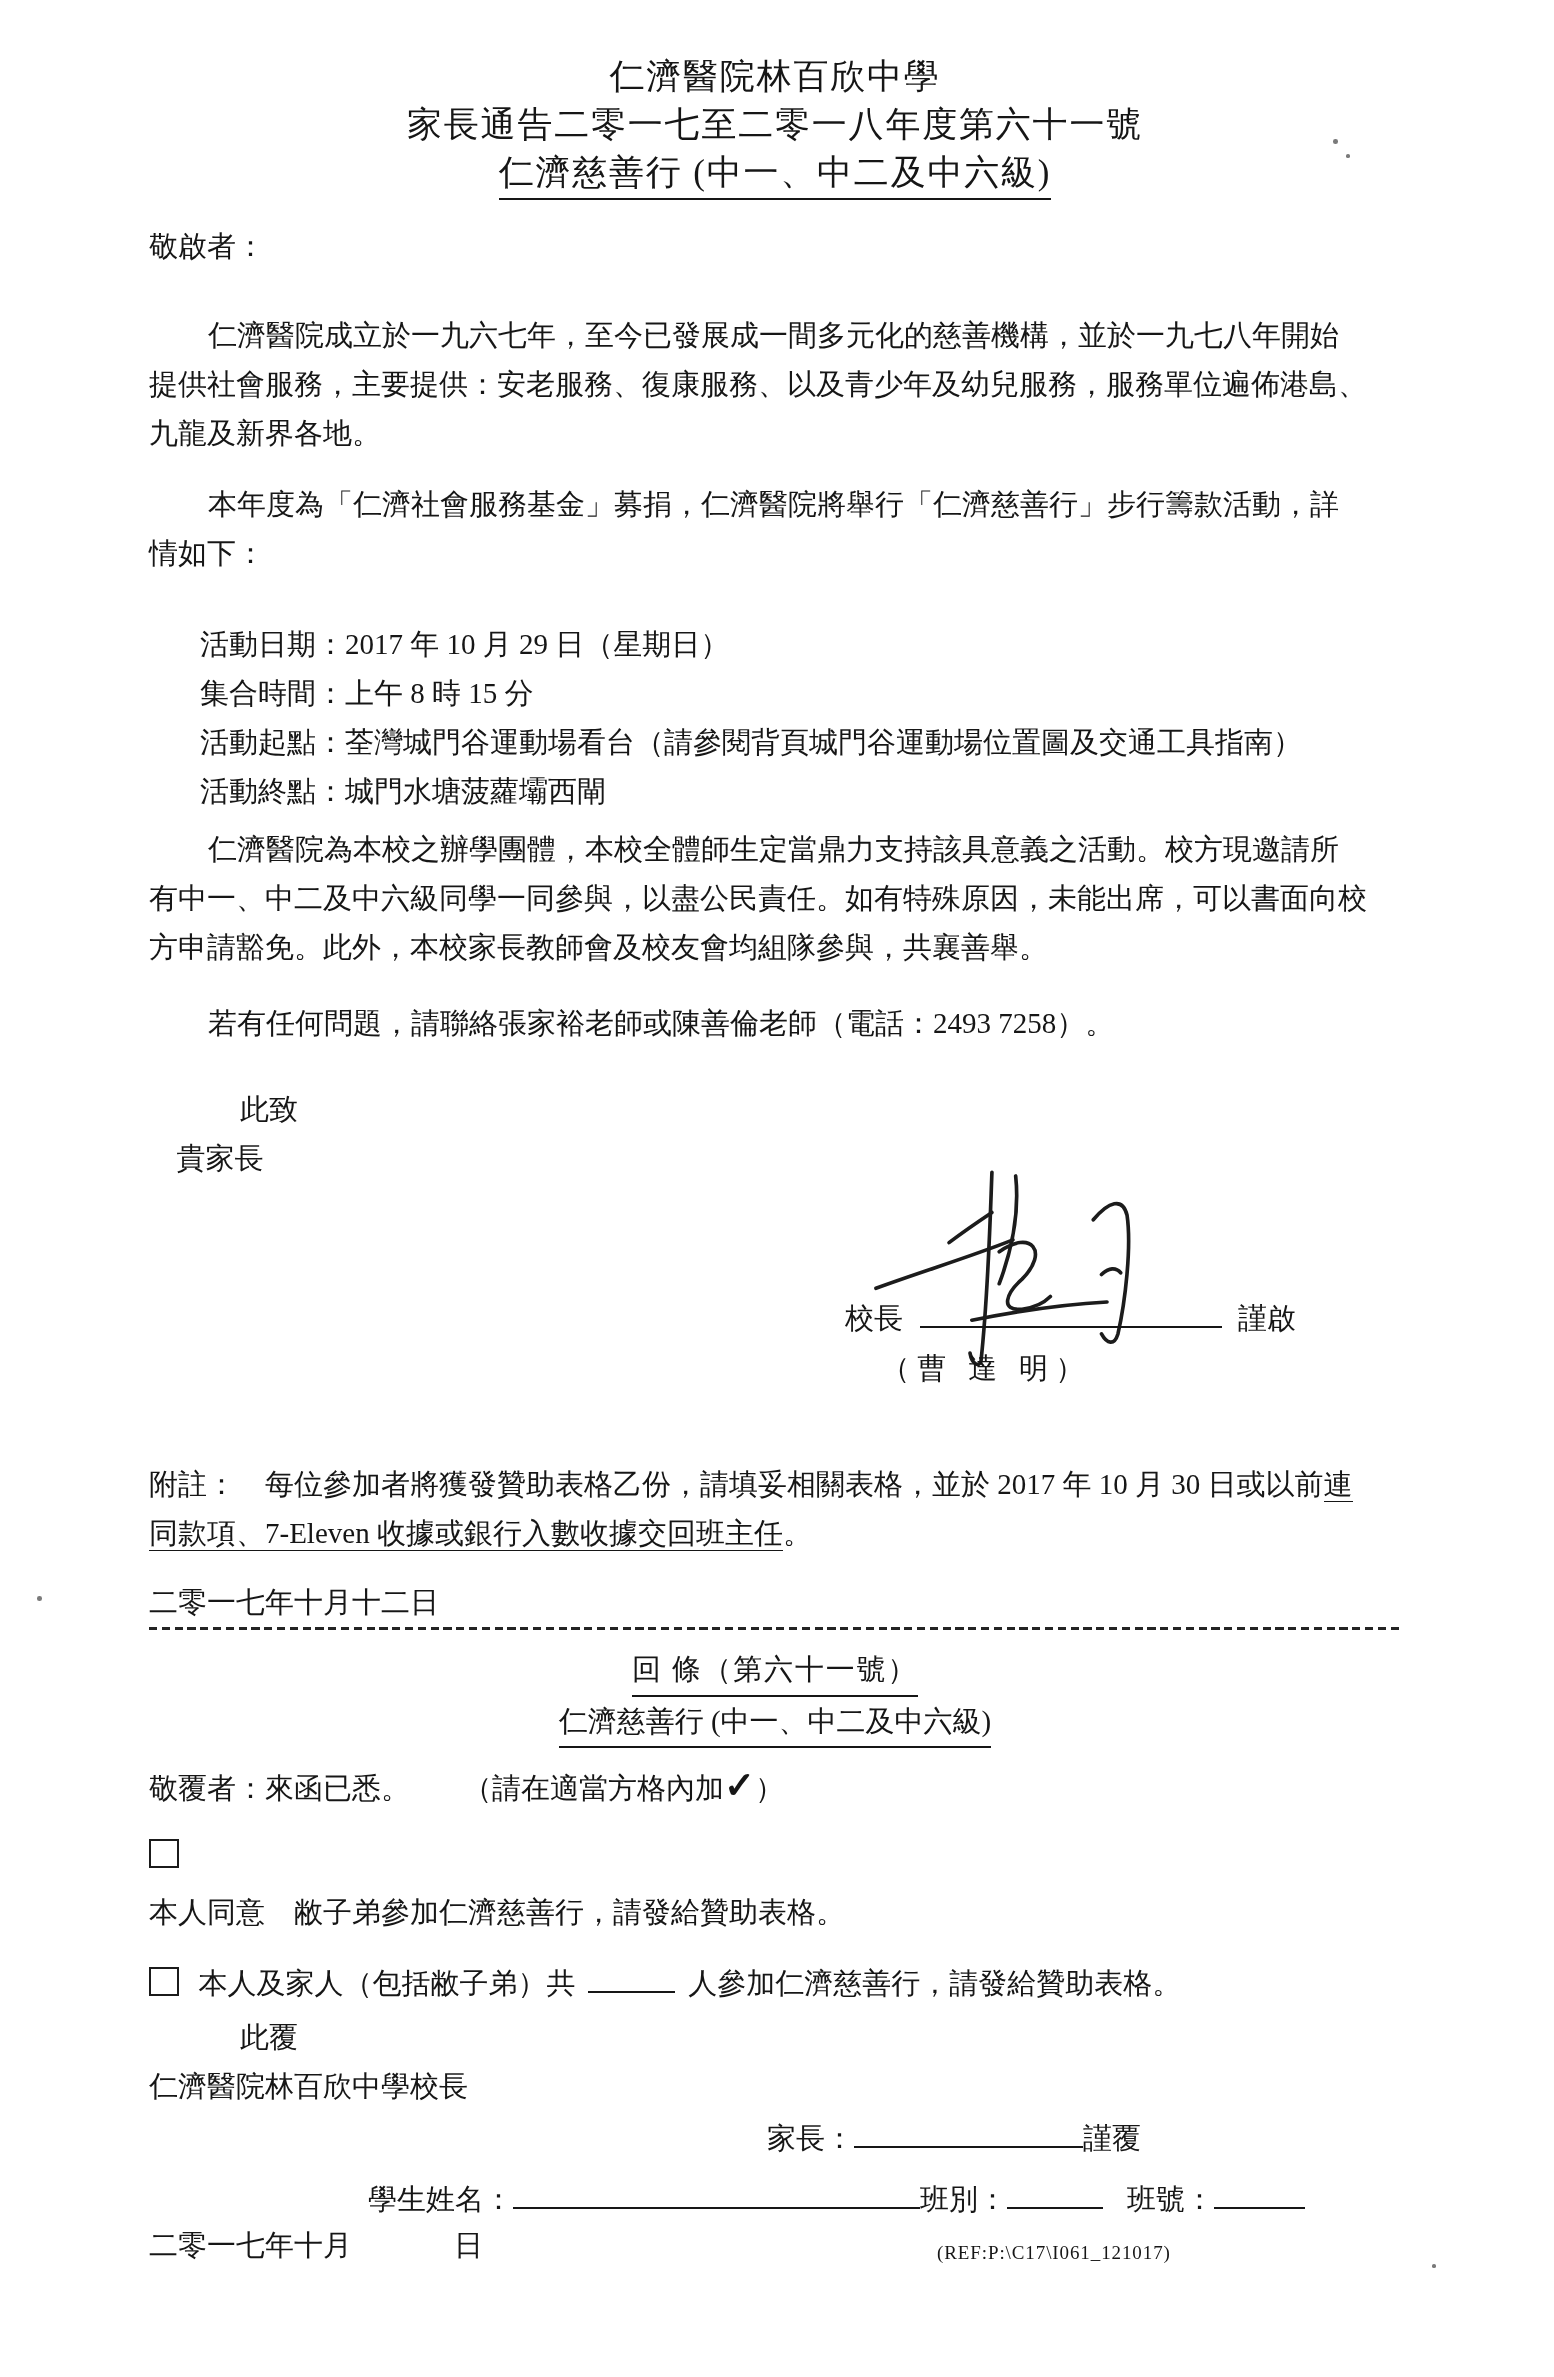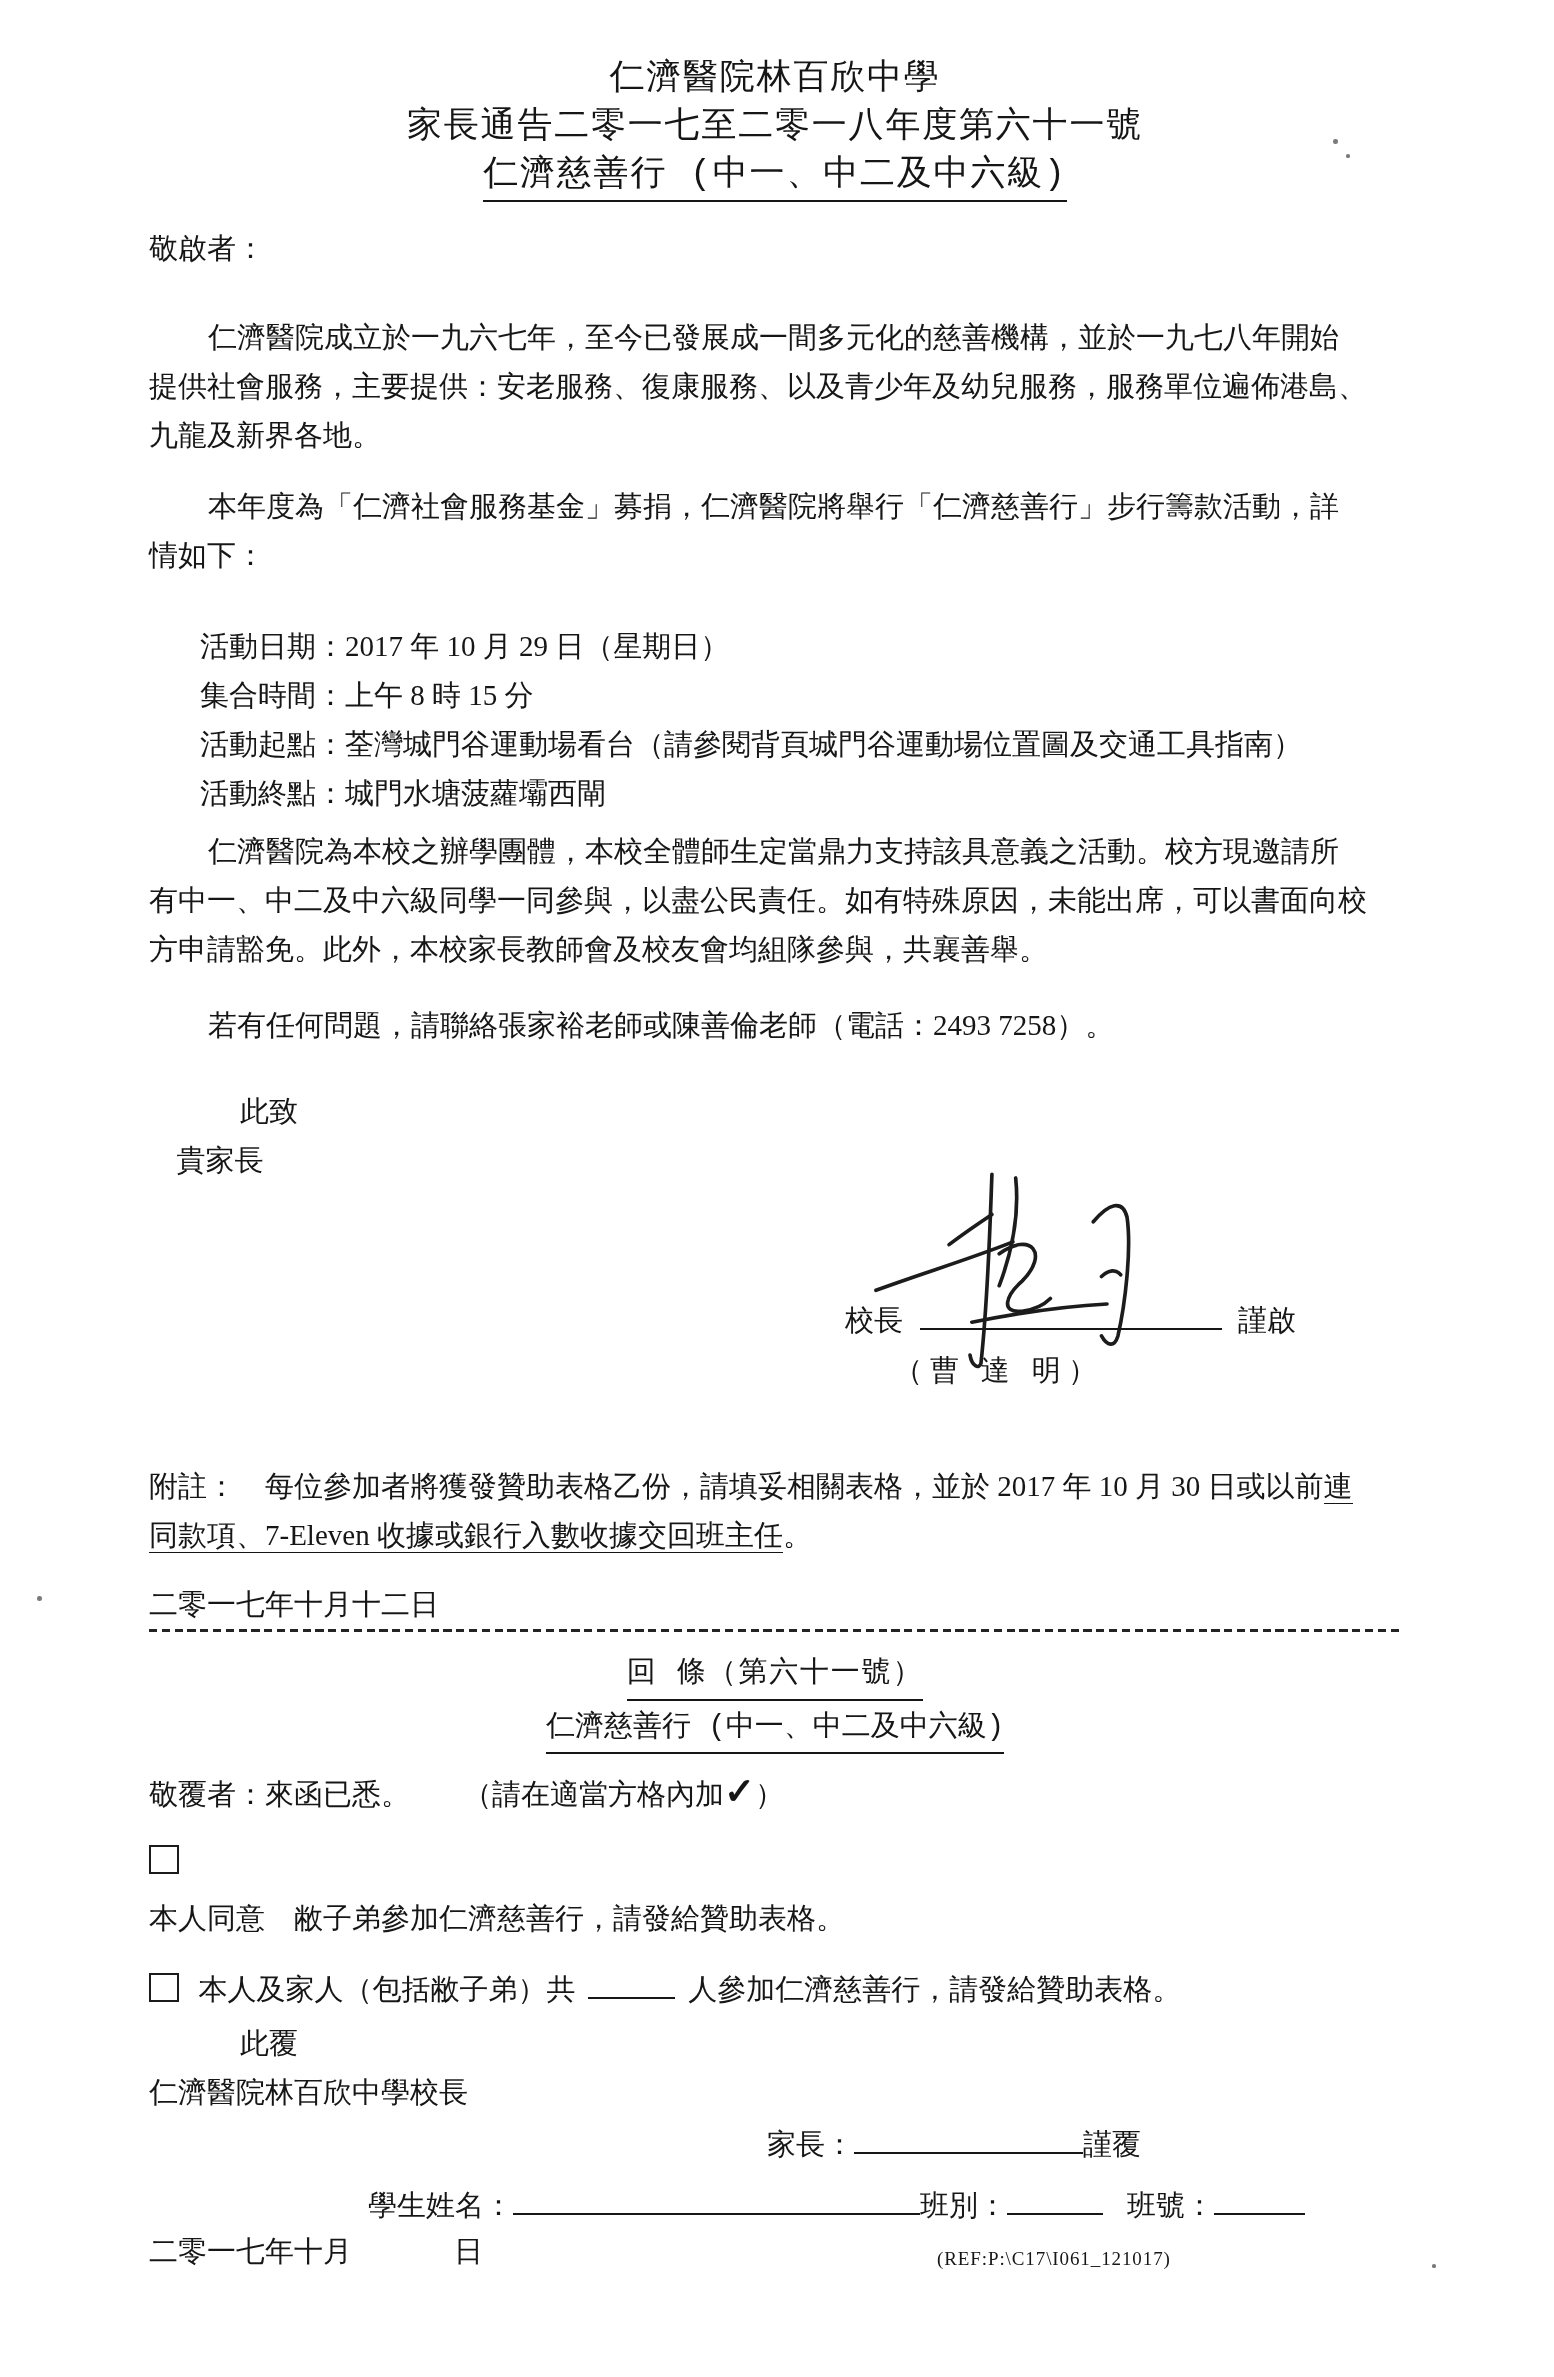--- a/index.html
+++ b/index.html
@@ -5,33 +5,33 @@
   html,body { margin:0; padding:0; background:#e8e8e6; }
   .page {
     position:relative; width:1554px; height:2377px; margin:0 auto;
     background:#ffffff; color:#161616; overflow:hidden;
     font-family:"Liberation Serif","DejaVu Serif",serif;
     font-size:29px; line-height:49px;padding-left:21px;
   }
   .content { padding:53px 174px 0 128px; }
   .center { text-align:center; }
   .hdr { font-size:35px; line-height:48px; letter-spacing:1.8px; }
-  .u3 { display:inline-block; border-bottom:2.7px solid #161616; padding-bottom:0.9px;font-family:Liberation Mono, monospace; }
+  .u3 { display:inline-block; border-bottom:2.7px solid #161616; padding-bottom:0.9px; }
   .uline { border-bottom:1.8px solid #161616; padding-bottom:0.9px; }
   .line { white-space:nowrap; }
   .indent { padding-left:59px; }
   .details { padding-left:51px; }
   .closing-1 { padding-left:91px; }
   .closing-2 { padding-left:27.4px; }
   .sig-area { position:relative; height:229px; }
   .sig-svg { position:absolute; left:713px; top:-18.3px; }
   .sig-row { position:absolute; left:696px; top:108px; white-space:nowrap; }
   .blank { display:inline-block; border-bottom:2.7px solid #161616; height:35px; vertical-align:baseline; }
   .sig-blank { width:302px; margin:0 16.5px; }
-  .sig-name { position:absolute; left:699px; top:161px; width:302px; text-align:center; letter-spacing:7.3px; }
+  .sig-name { position:absolute; left:732px; top:161px; width:302px; letter-spacing:7.3px; }
   .note-block { margin-top:48px; }
   .dashes { margin-top:0px; height:2.7px;
     background-image:repeating-linear-gradient(90deg,#242424 0 8.2px,transparent 8.2px 12.8px); }
   .reply-title { margin-top:14.6px; letter-spacing:1.8px; }
   .greet-row { margin-top:12.8px; white-space:nowrap; }
   .greet-gap { display:inline-block; width:53px; }
   .tick { font-weight:bold; font-size:37px; }
   .opt-row { display:flex; align-items:flex-start; gap:20px; white-space:nowrap; }
   .opt1 { margin-top:14.6px;flex-direction:column; }
   .opt2 { margin-top:18.3px; }

